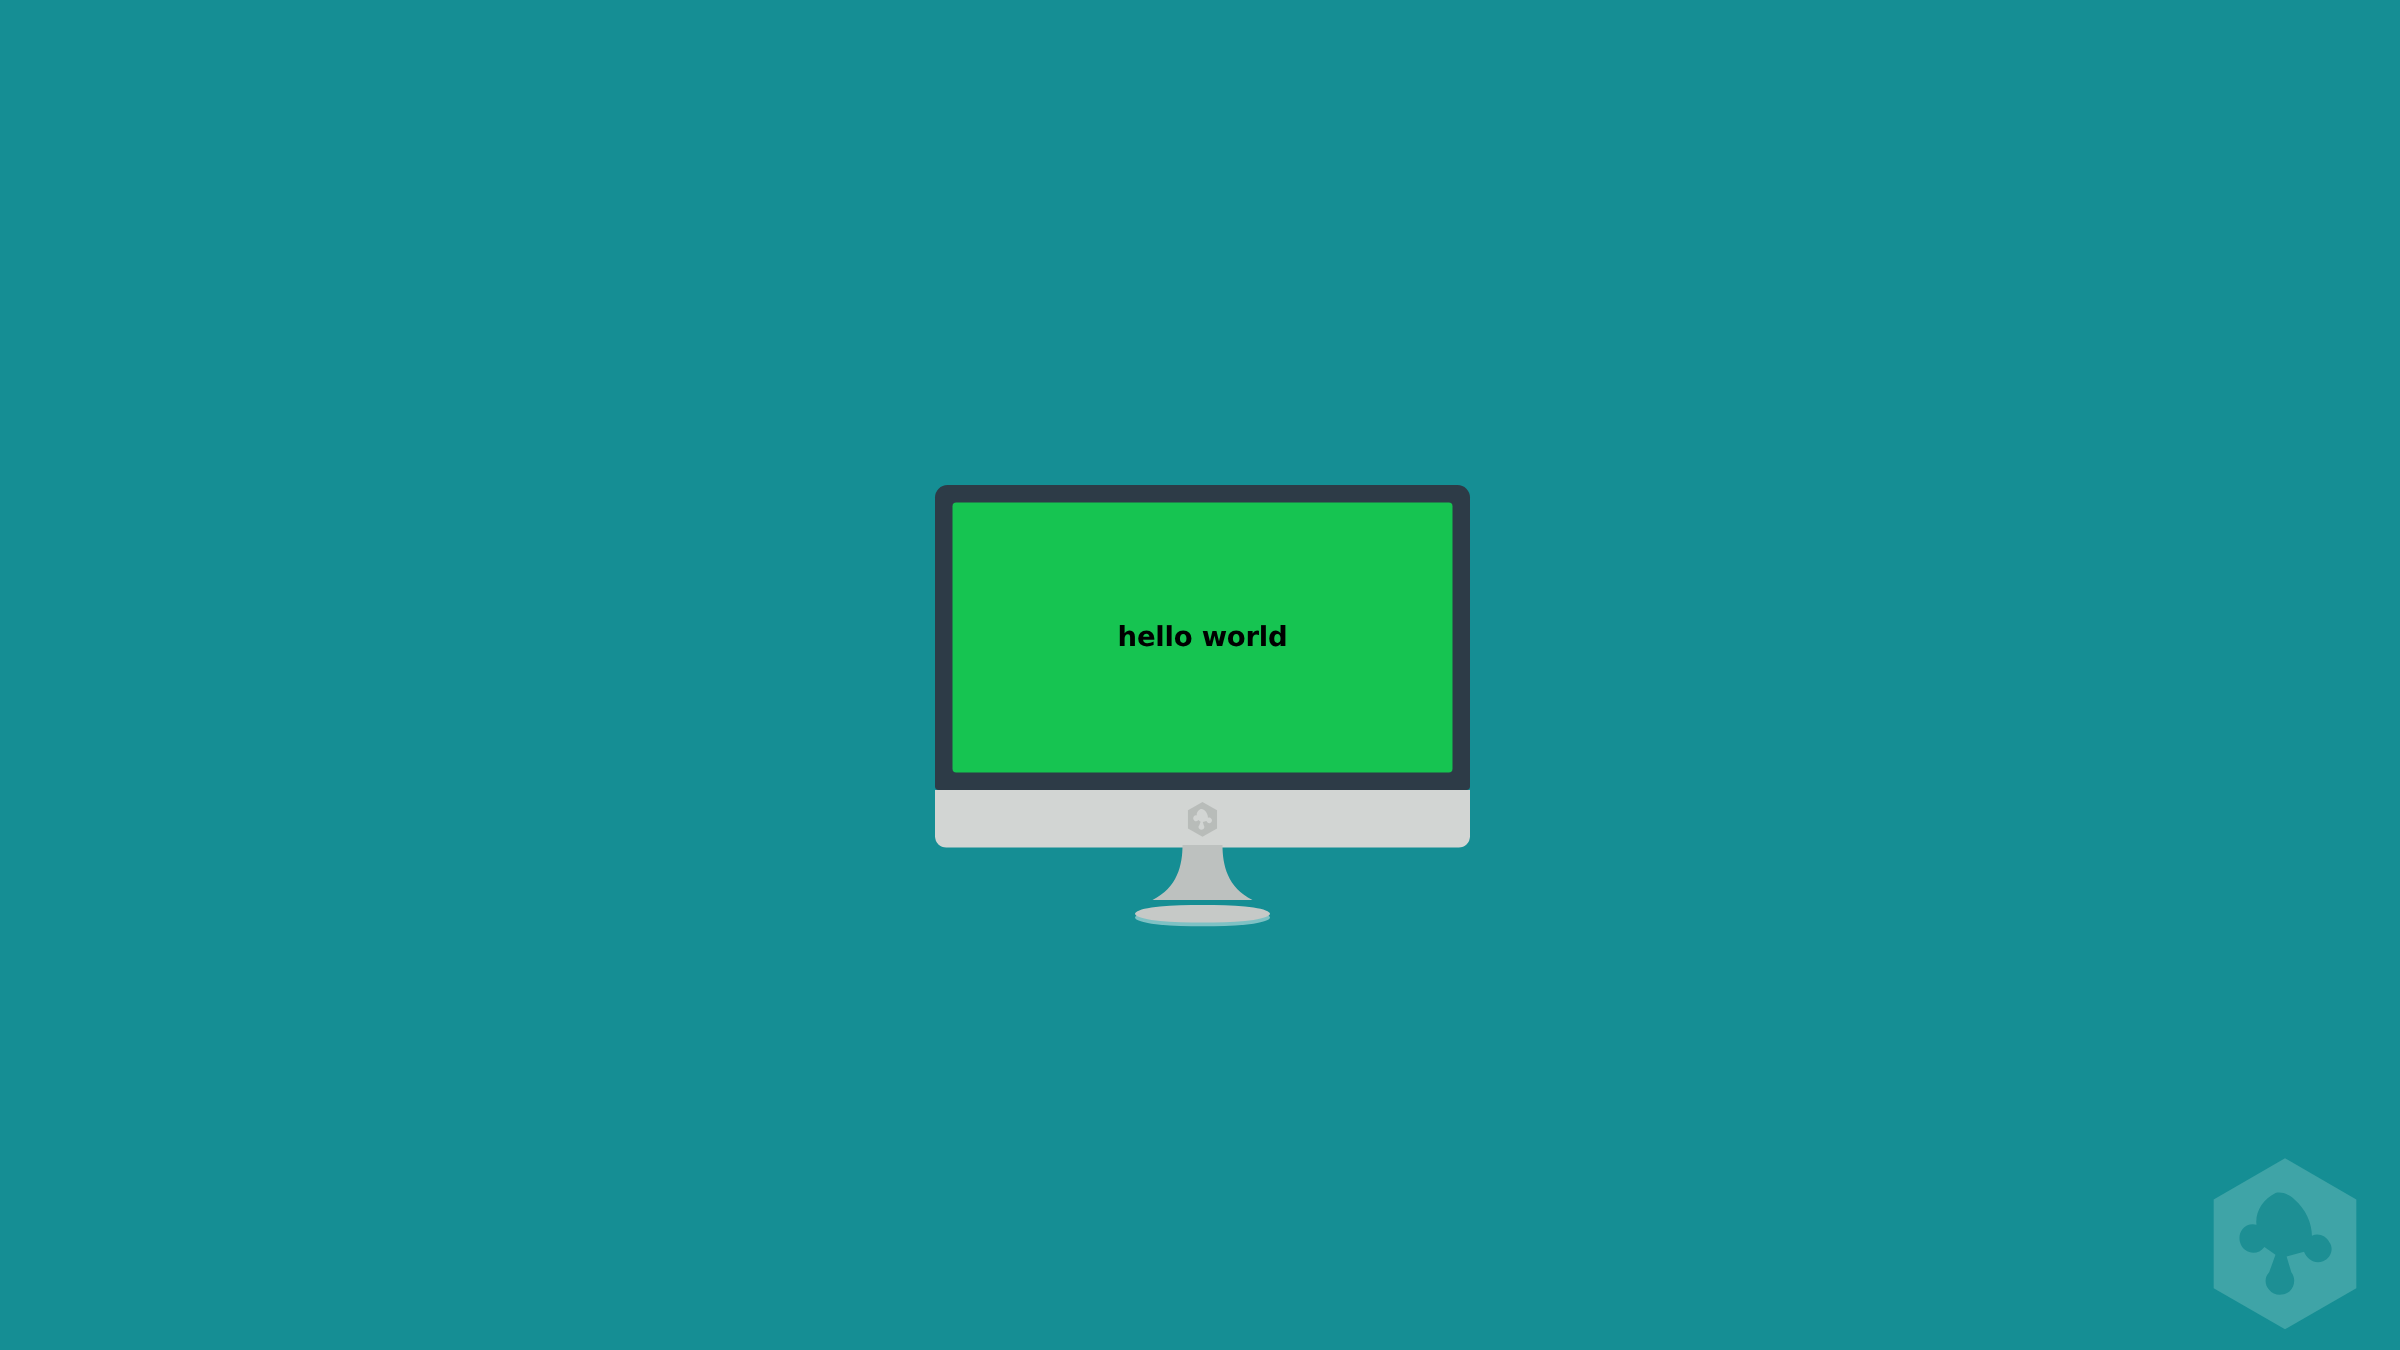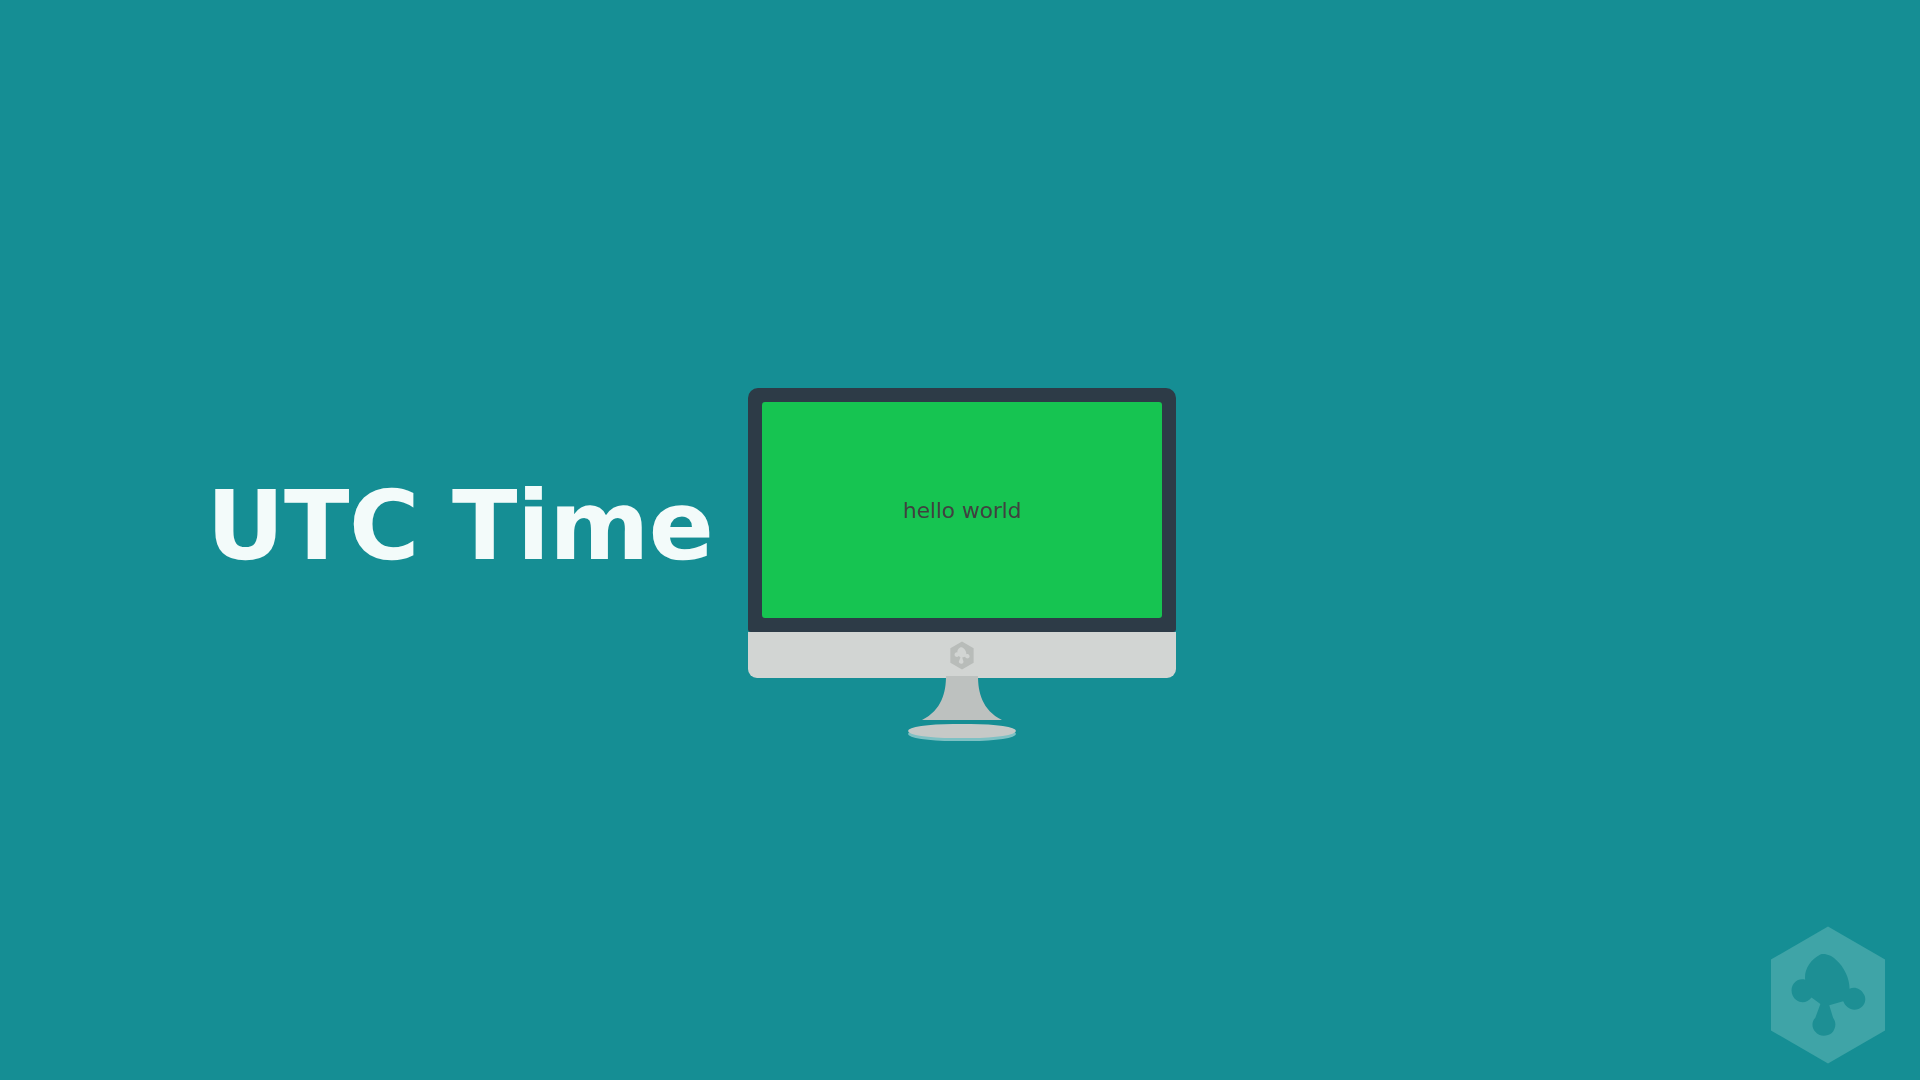--- a/index.html
+++ b/index.html
@@ -78,23 +78,23 @@
     border-radius: 3px;
     display: flex;
     align-items: center;
     justify-content: center;
     box-sizing: border-box;
     position: relative;
     overflow: hidden;
   }
 
   #screen-text {
-    color: #404040;
+    color: #000000;
     font-size: 22px;
-    font-weight: 400;
+    font-weight: 700;
     letter-spacing: -0.2px;
   }
 
   #monitor-chin {
     position: absolute;
     left: 0;
     top: 244px;
     width: 428px;
     height: 46px;
     background: #d2d5d3;
@@ -139,21 +139,20 @@
     width: 128px;
     height: 142px;
     opacity: 1;
   }
 </style>
 </head>
 <body>
 
 <div id="stage">
 
-  <div id="left-heading" class="headline">UTC Time</div>
 
   <div id="monitor">
 
     <div id="monitor-bezel">
       <div id="monitor-screen">
         <span id="screen-text">hello world</span>
       </div>
     </div>
 
     <div id="monitor-chin">

